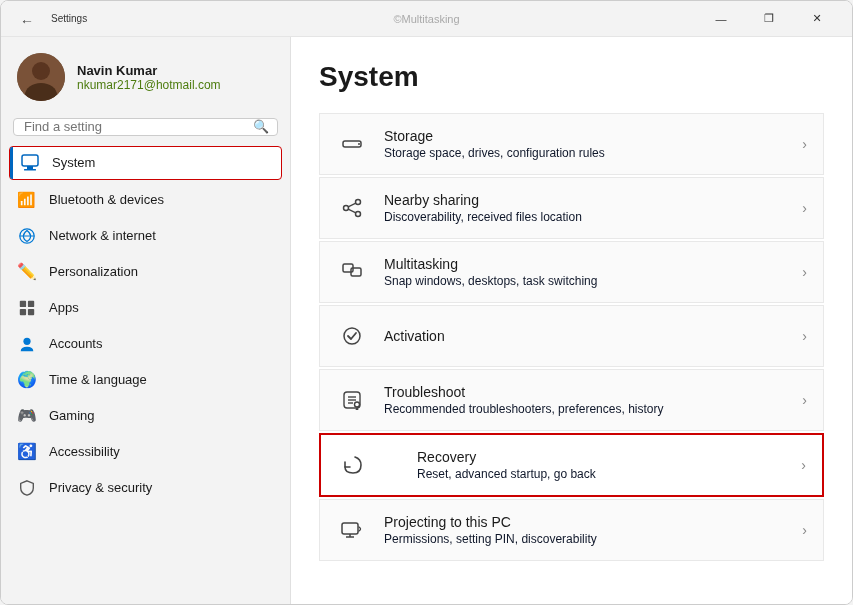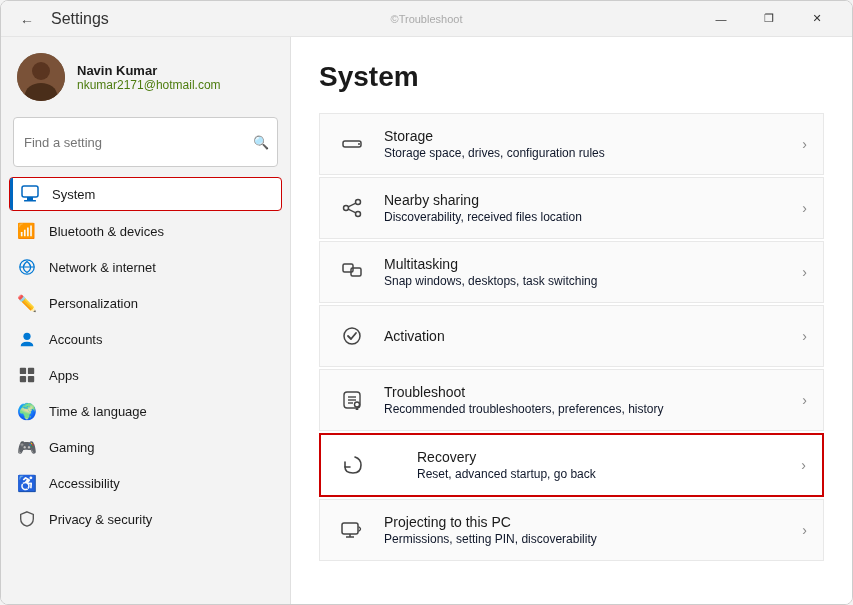--- a/index.html
+++ b/index.html
@@ -30,21 +30,21 @@
       padding: 0 12px;
       border-bottom: 1px solid #e5e5e5;
       flex-shrink: 0;
     }
     .title-bar-left {
       display: flex;
       align-items: center;
       gap: 10px;
     }
     .title-bar-title {
-      font-size: 16px;
+      font-size: 10px;
       color: #333;
     }
     .back-btn {
       width: 28px;
       height: 28px;
       border-radius: 4px;
       border: none;
       background: transparent;
       cursor: pointer;
       display: flex;
@@ -122,21 +122,21 @@
     }
     .user-info { display: flex; flex-direction: column; }
     .user-name { font-size: 13px; font-weight: 600; color: #1a1a1a; }
     .user-email { font-size: 12px; color: #4d7c0f; }
     .search-box {
       margin: 4px 12px 8px 12px;
       position: relative;
     }
     .search-input {
       width: 100%;
-      height: 50px;
+      height: 18px;
       border: 1px solid #ccc;
       border-radius: 4px;
       padding: 0 32px 0 10px;
       font-size: 13px;
       background: #fff;
       color: #333;
       outline: none;
     }
     .search-icon-wrap {
       position: absolute;
@@ -232,21 +232,21 @@
 </head>
 <body>
 
 <div class="window">
 
   <div class="title-bar">
     <div class="title-bar-left">
       <button class="back-btn">←</button>
       <span class="title-bar-title">Settings</span>
     </div>
-    <span class="title-bar-watermark">©Troubleshoot</span>
+    <span class="title-bar-watermark">©Multitasking</span>
     <div class="title-bar-controls">
       <button class="ctrl-btn">—</button>
       <button class="ctrl-btn">❐</button>
       <button class="ctrl-btn close">✕</button>
     </div>
   </div>
 
   <div class="content">
 
     <div class="sidebar">
@@ -299,42 +299,42 @@
           </span>
           <span>Network &amp; internet</span>
         </div>
 
         <div class="nav-item">
           <span class="nav-icon" style="color:#d47000;">✏️</span>
           <span>Personalization</span>
         </div>
 
         <div class="nav-item">
-          <span class="nav-icon" style="color:#0078d4;">
-            <svg width="18" height="18" viewBox="0 0 20 20">
-              <circle cx="10" cy="7" r="4" fill="#0078d4"></circle>
-              <path d="M3 18 Q3 13 10 13 Q17 13 17 18" fill="#0078d4"></path>
-            </svg>
-          </span>
-          <span>Accounts</span>
-        </div>
-
-        <div class="nav-item">
           <span class="nav-icon" style="color:#555;">
             <svg width="18" height="18" viewBox="0 0 20 20">
               <rect x="2" y="2" width="7" height="7" rx="1" fill="#555"></rect>
               <rect x="11" y="2" width="7" height="7" rx="1" fill="#555"></rect>
               <rect x="2" y="11" width="7" height="7" rx="1" fill="#555"></rect>
               <rect x="11" y="11" width="7" height="7" rx="1" fill="#555"></rect>
             </svg>
           </span>
           <span>Apps</span>
         </div>
 
         <div class="nav-item">
+          <span class="nav-icon" style="color:#0078d4;">
+            <svg width="18" height="18" viewBox="0 0 20 20">
+              <circle cx="10" cy="7" r="4" fill="#0078d4"></circle>
+              <path d="M3 18 Q3 13 10 13 Q17 13 17 18" fill="#0078d4"></path>
+            </svg>
+          </span>
+          <span>Accounts</span>
+        </div>
+
+        <div class="nav-item">
           <span class="nav-icon" style="color:#0078d4;">🌍</span>
           <span>Time &amp; language</span>
         </div>
 
         <div class="nav-item">
           <span class="nav-icon" style="color:#555;">🎮</span>
           <span>Gaming</span>
         </div>
 
         <div class="nav-item">

